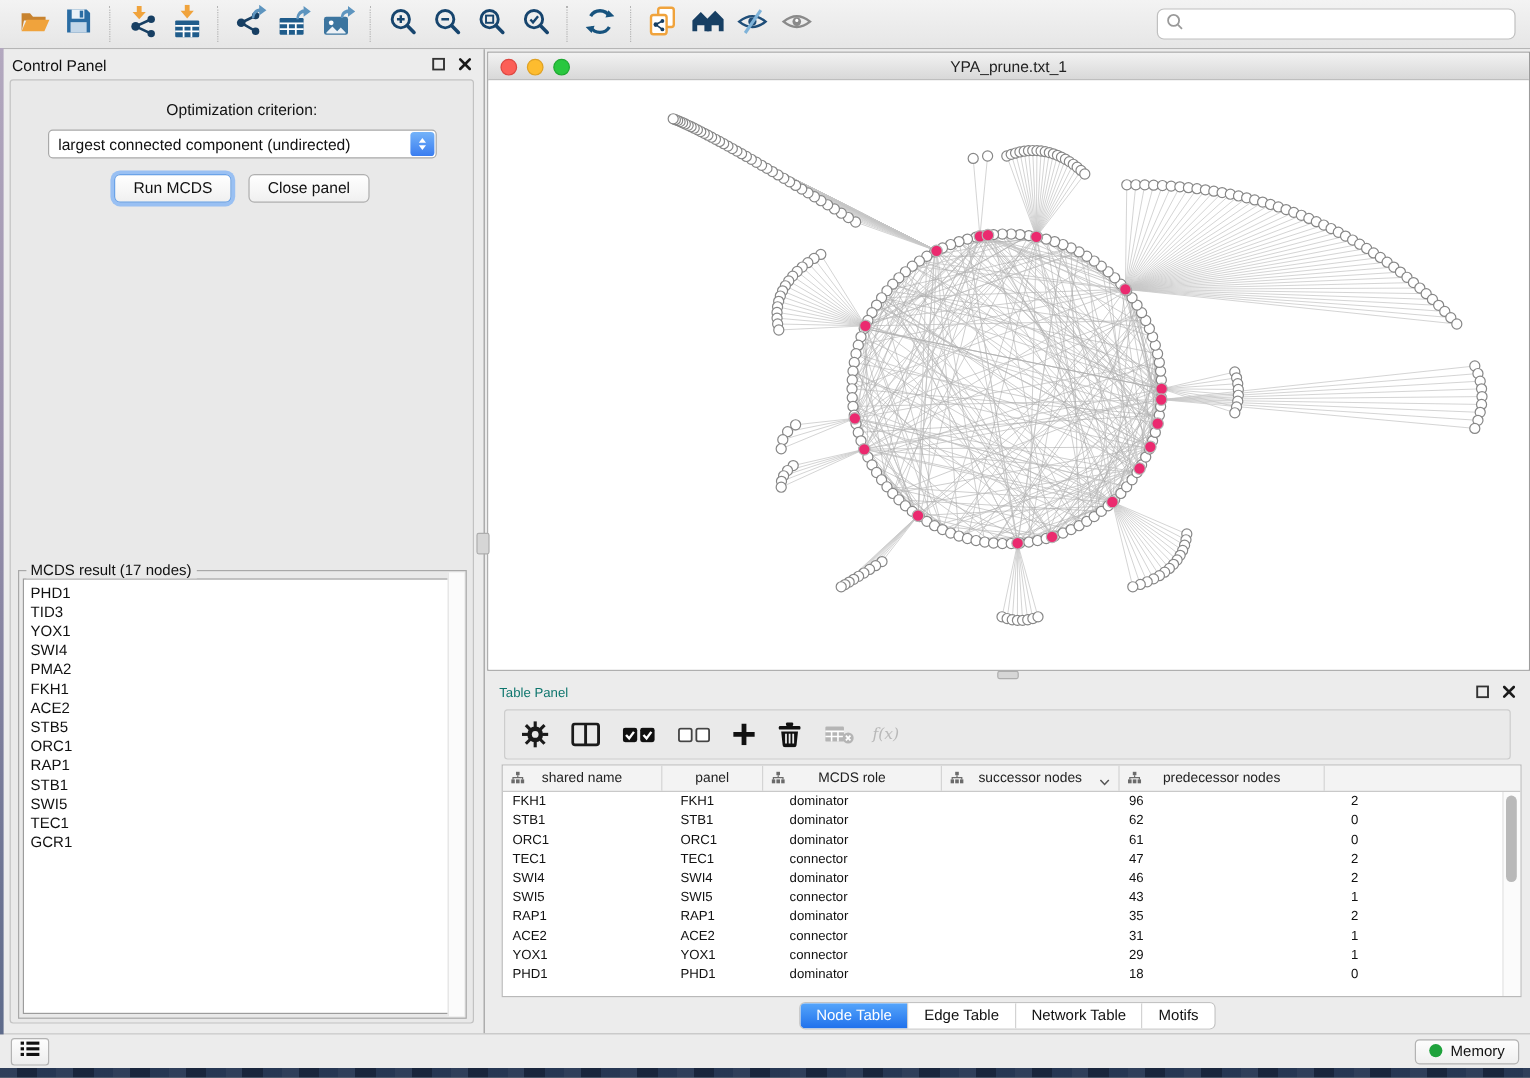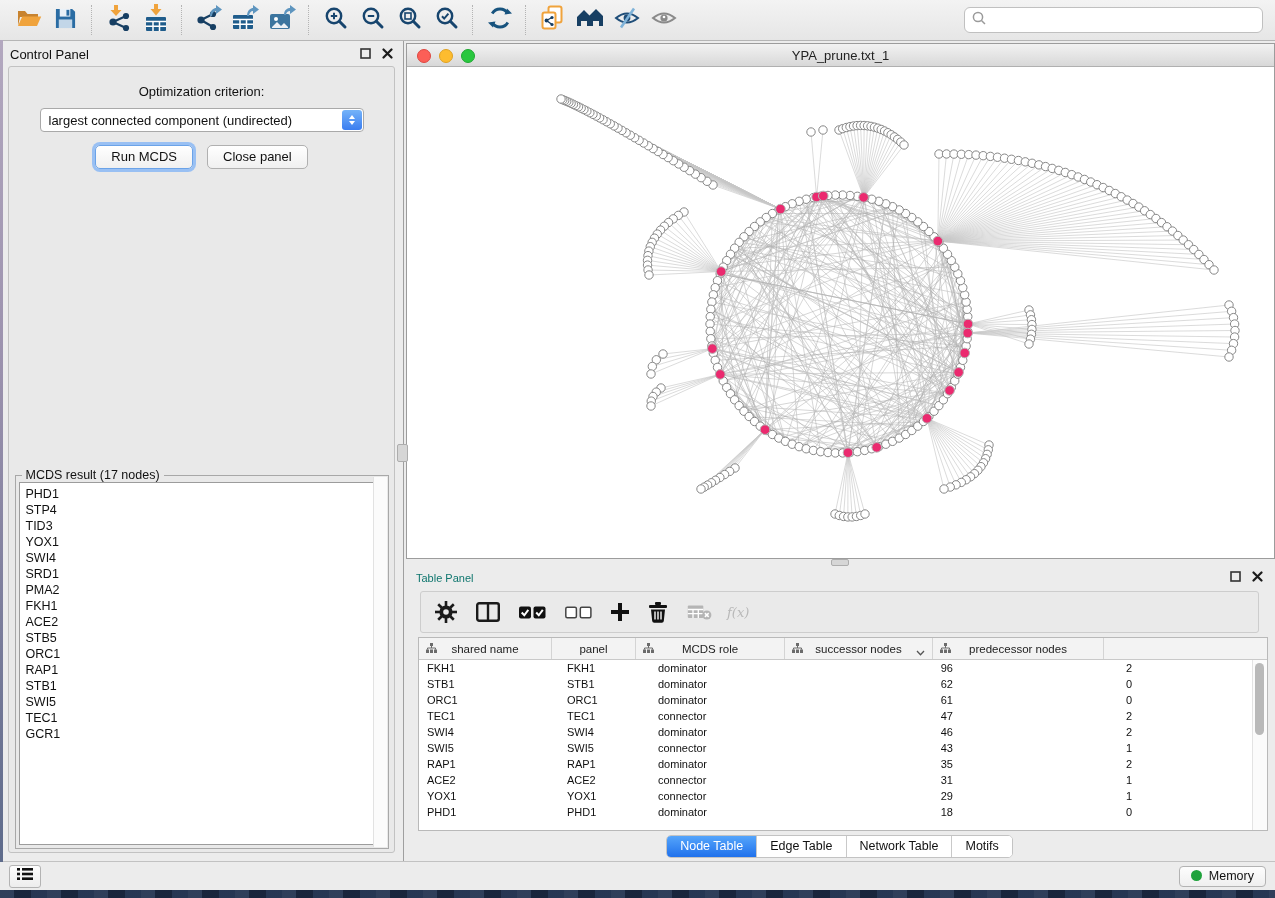--- a/index.html
+++ b/index.html
@@ -268,25 +268,23 @@
             </span>
         </div>
         <div class="btn-row">
           <button class="mac-btn focus">Run MCDS</button>
           <button class="mac-btn">Close panel</button>
         </div>
         <div class="fieldset">
           <div class="legend">MCDS result (17 nodes)</div>
           <div class="mcds-list">
               <div>PHD1</div>
-              <div>STP4</div>
               <div>TID3</div>
               <div>YOX1</div>
               <div>SWI4</div>
-              <div>SRD1</div>
               <div>PMA2</div>
               <div>FKH1</div>
               <div>ACE2</div>
               <div>STB5</div>
               <div>ORC1</div>
               <div>RAP1</div>
               <div>STB1</div>
               <div>SWI5</div>
               <div>TEC1</div>
               <div>GCR1</div>

